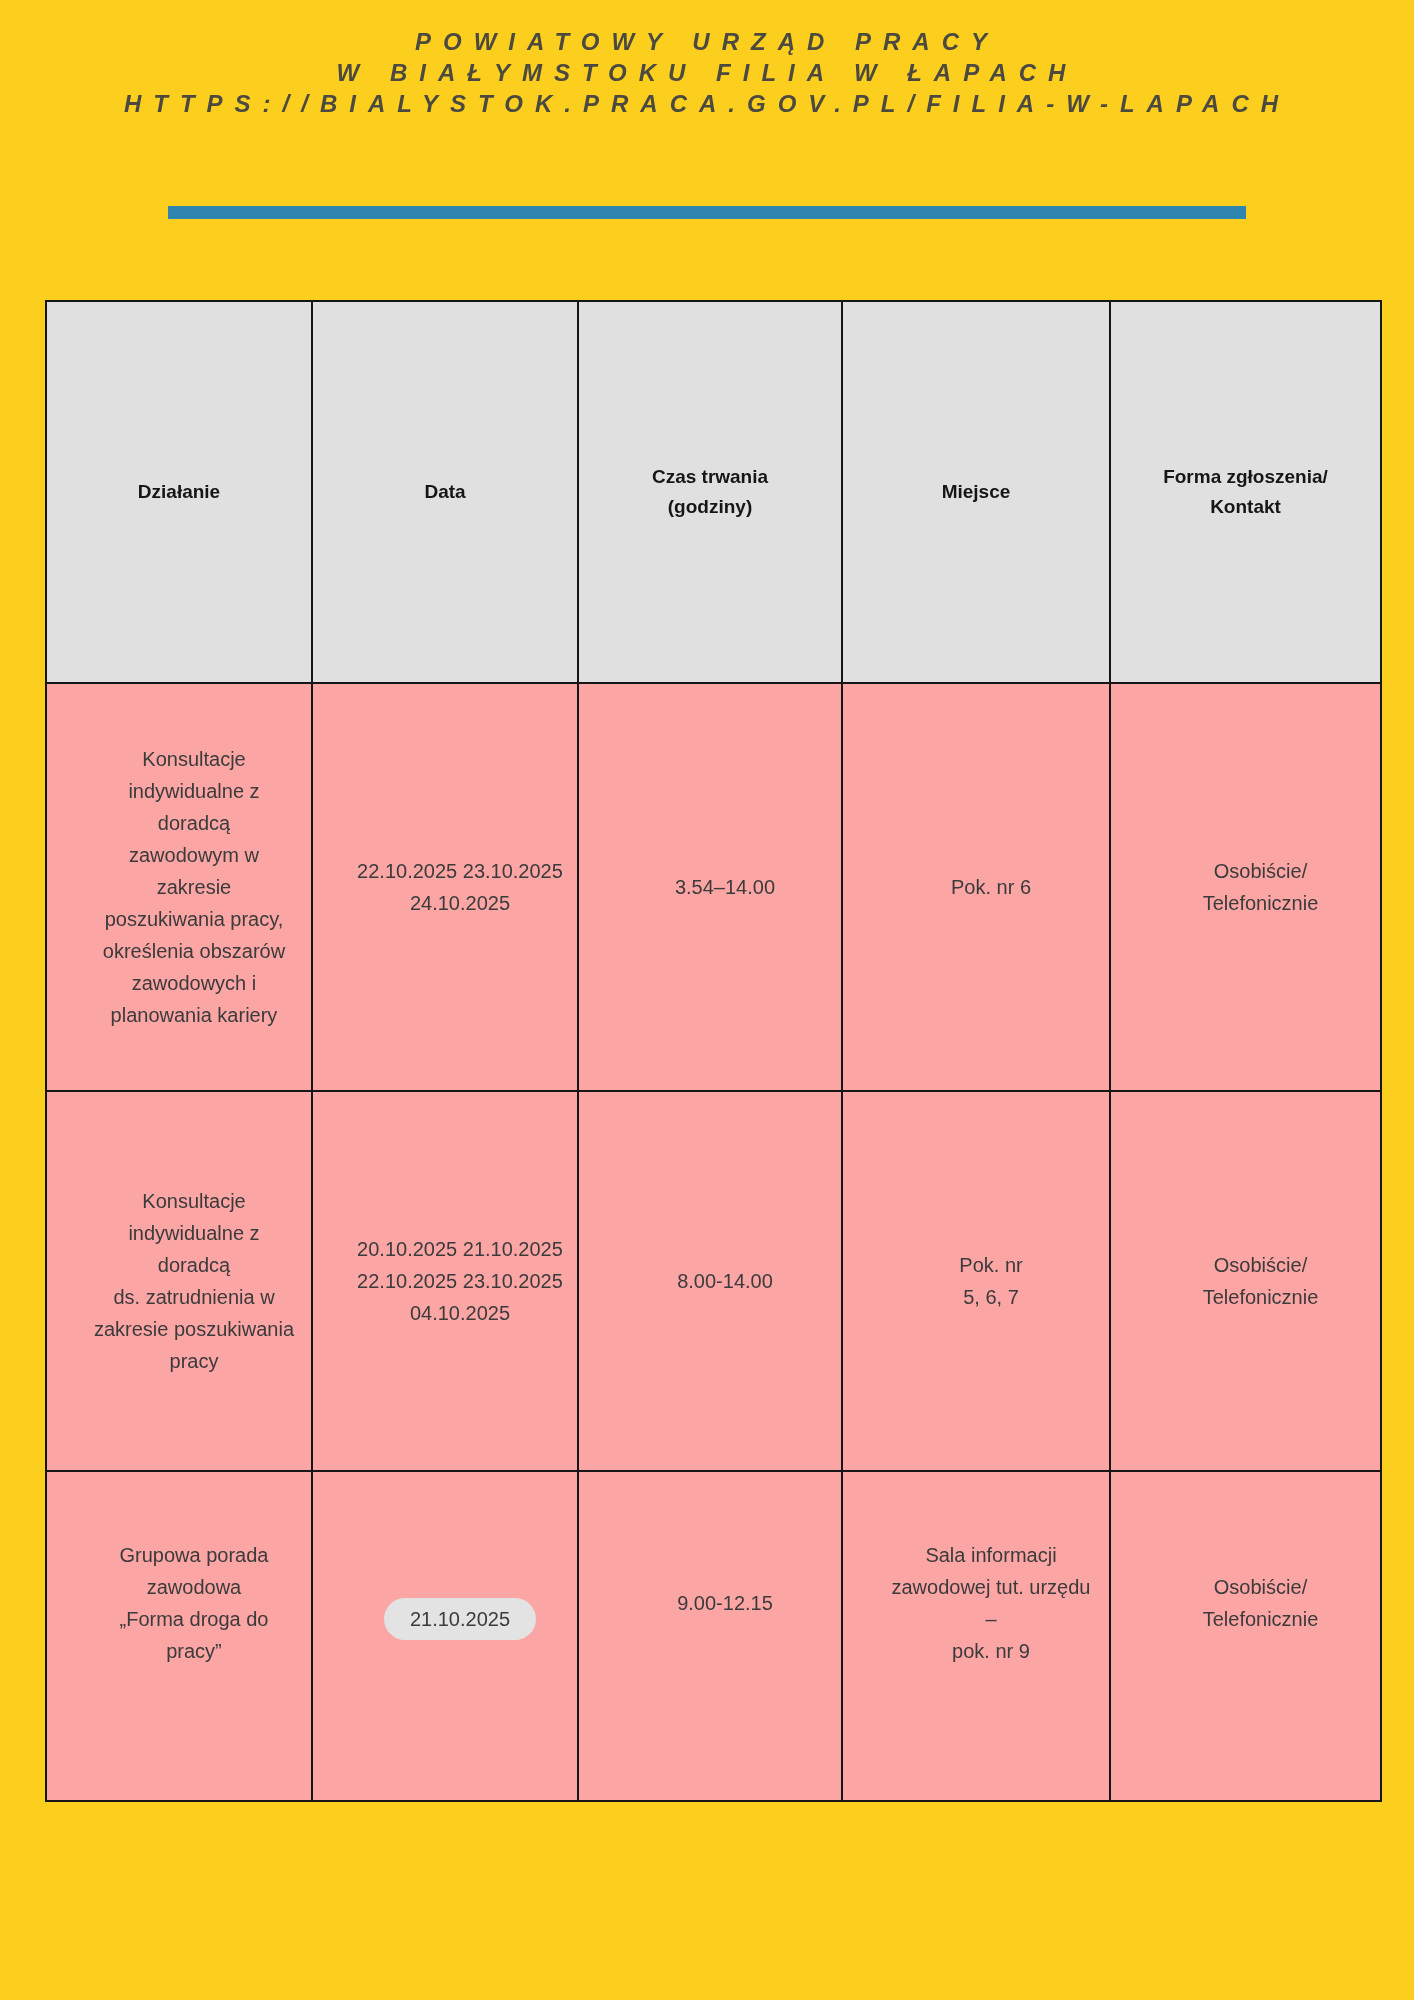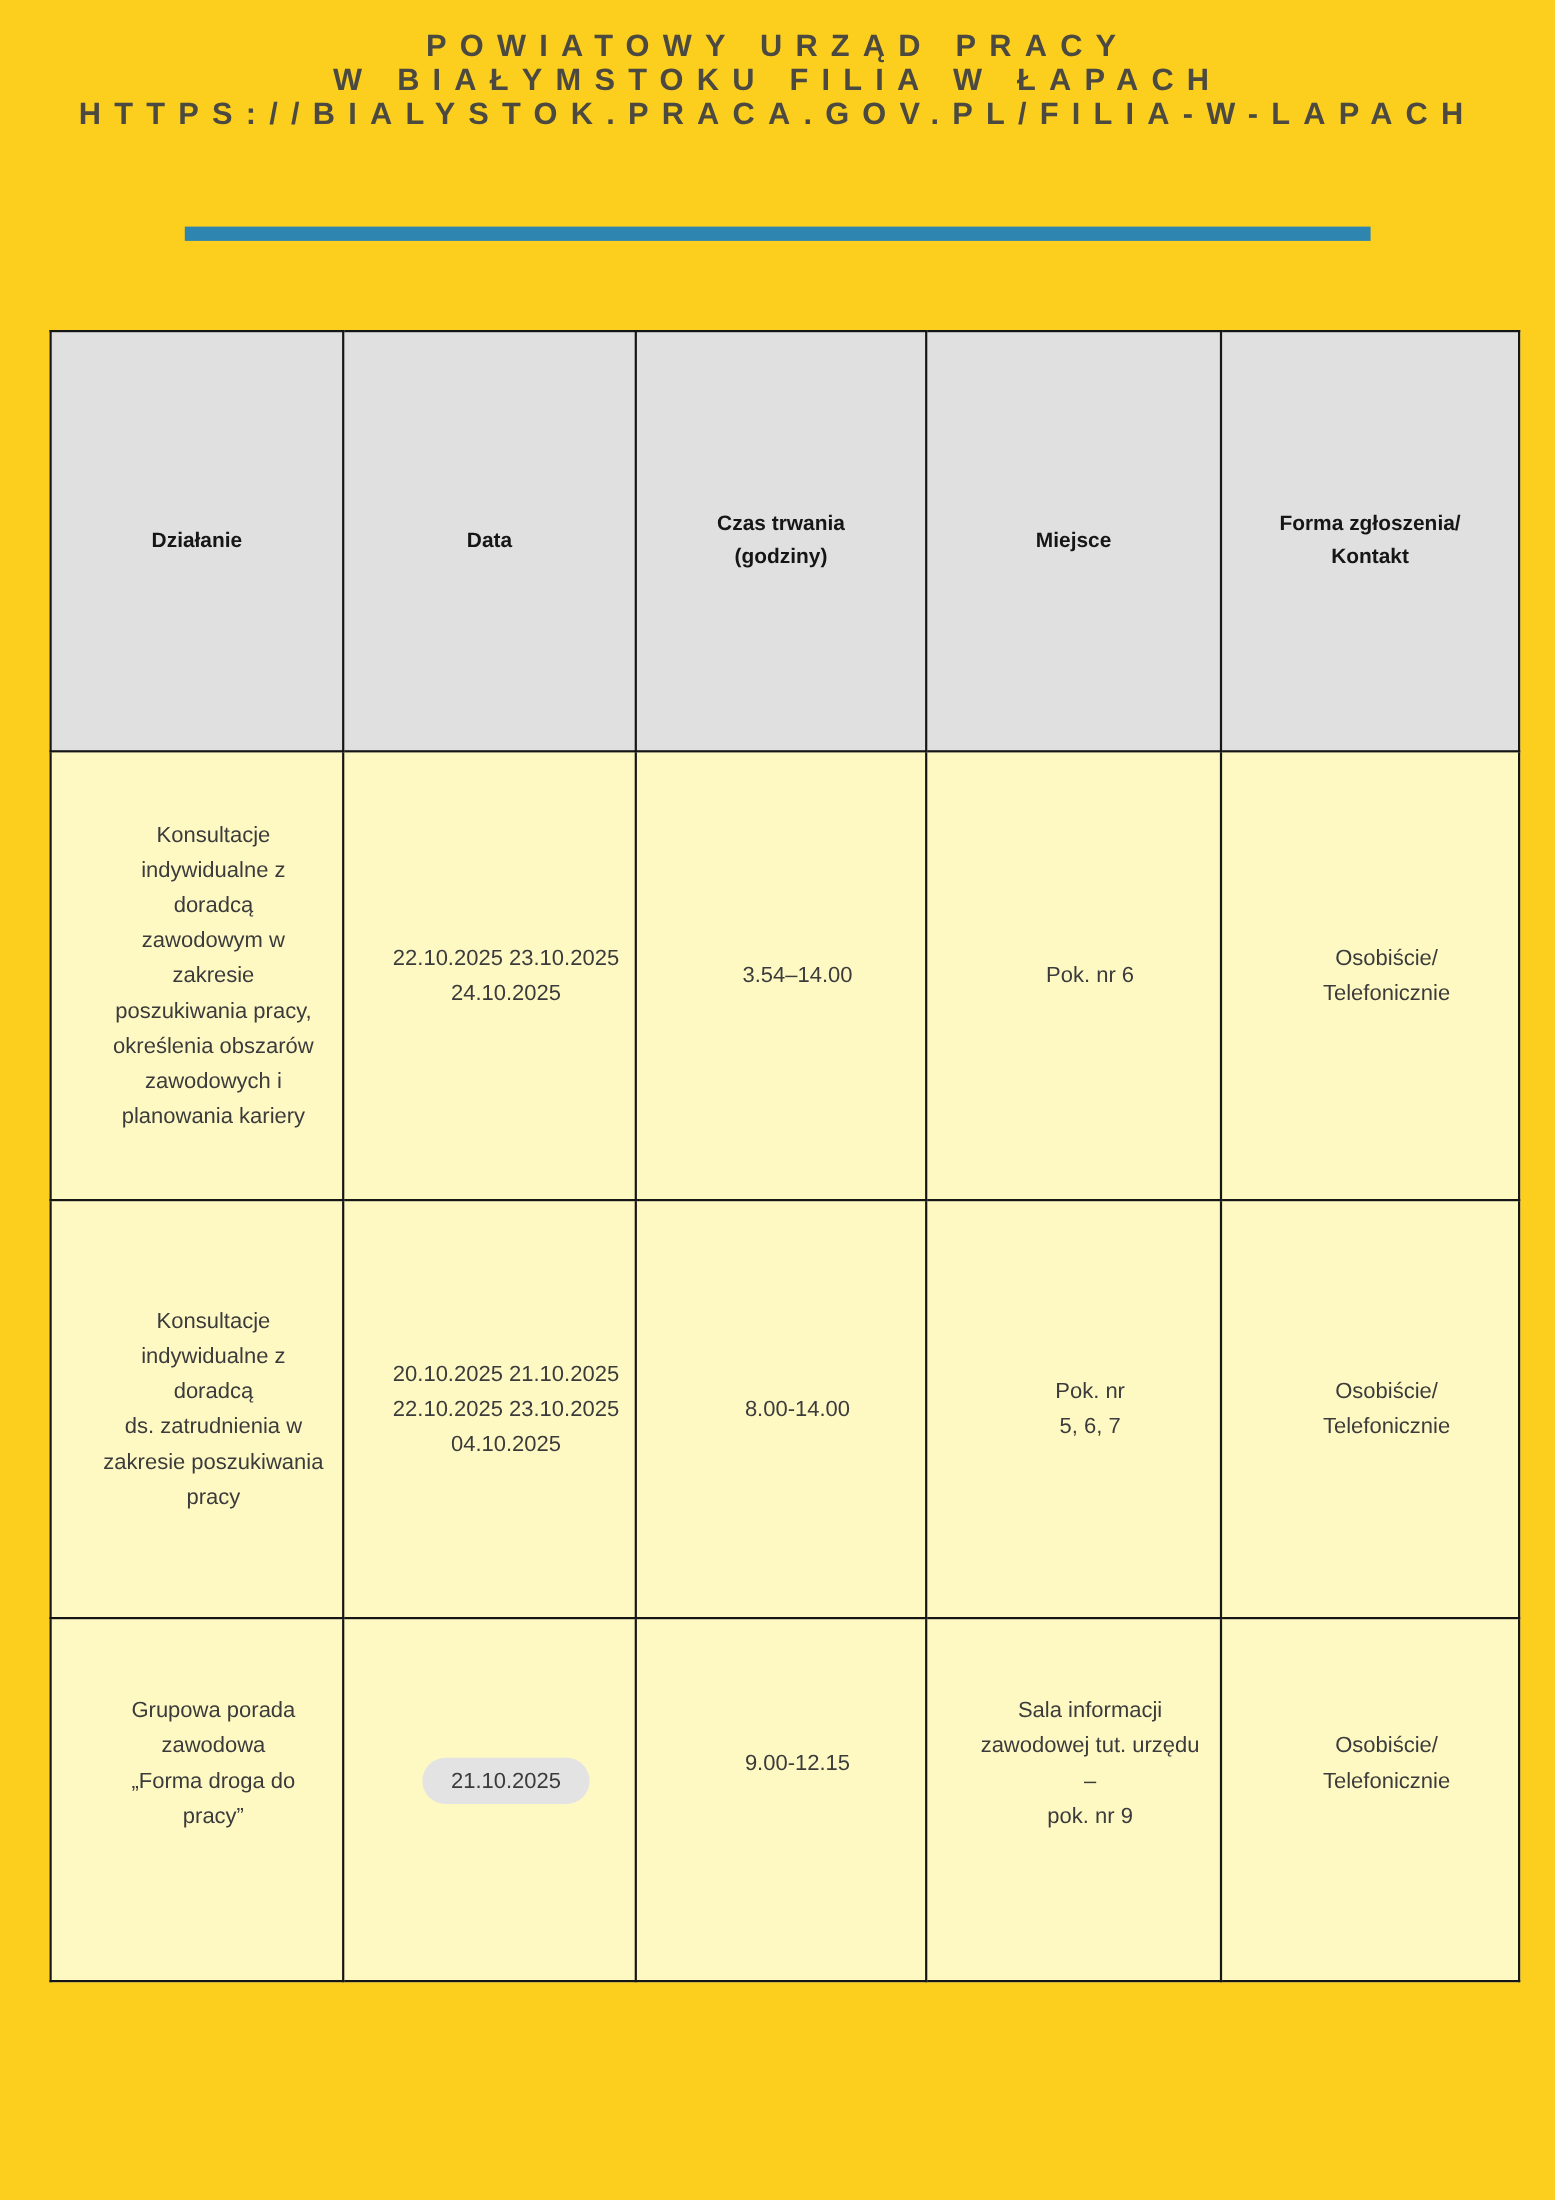--- a/index.html
+++ b/index.html
@@ -15,24 +15,25 @@
   }
 
   
   .header {
     padding-top: 26px;
     text-align: center;
     color: #4C4A40;
     font-weight: bold;
   }
   .header .line {
-    font-size: 28px;
+    font-size: 24px;
     line-height: 31px;
     letter-spacing: 12px;
     white-space: nowrap;
+    font-style: italic;
   }
 
   .accent-bar {
     width: 1078px;
     height: 13px;
     margin: 87px auto 0 auto;
     background: #2E86B0;
   }
 
   
@@ -54,21 +55,21 @@
   }
   .schedule th {
     background: #E0E0E0;
     height: 382px;
     font-size: 19px;
     font-weight: bold;
     color: #161616;
     line-height: 1.6;
   }
   .schedule td {
-    background: #fef9c3;
+    background: #fca5a5;
     font-size: 20px;
     color: #3B3B3B;
     line-height: 1.6;
     font-weight: normal;
     padding-left: 44px;
   }
   .schedule tr.row-1 td { height: 408px; }
   .schedule tr.row-2 td { height: 380px; }
   .schedule tr.row-3 td { height: 330px; padding-bottom: 75px; }
 

